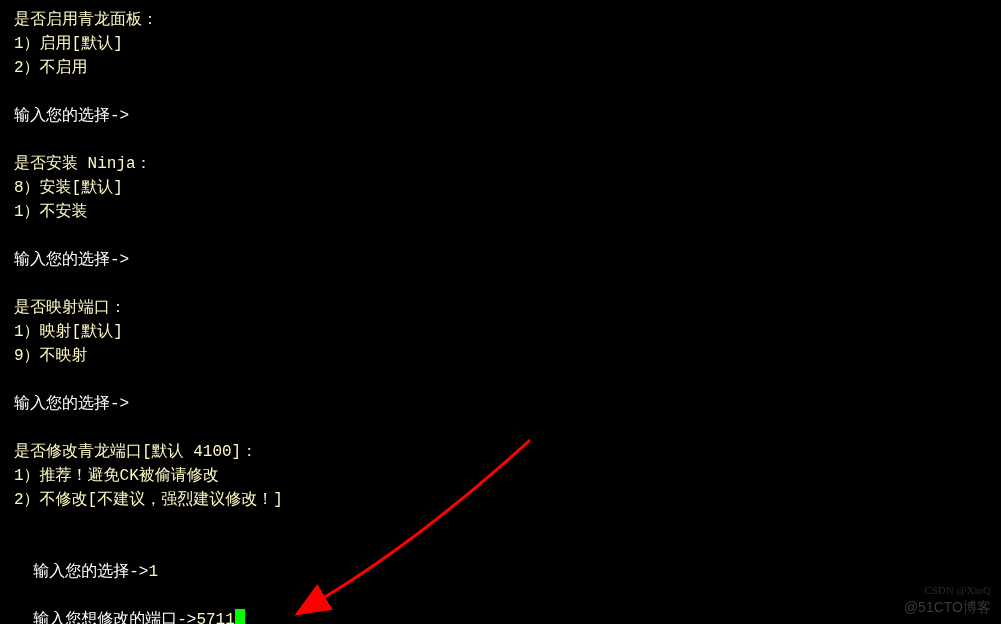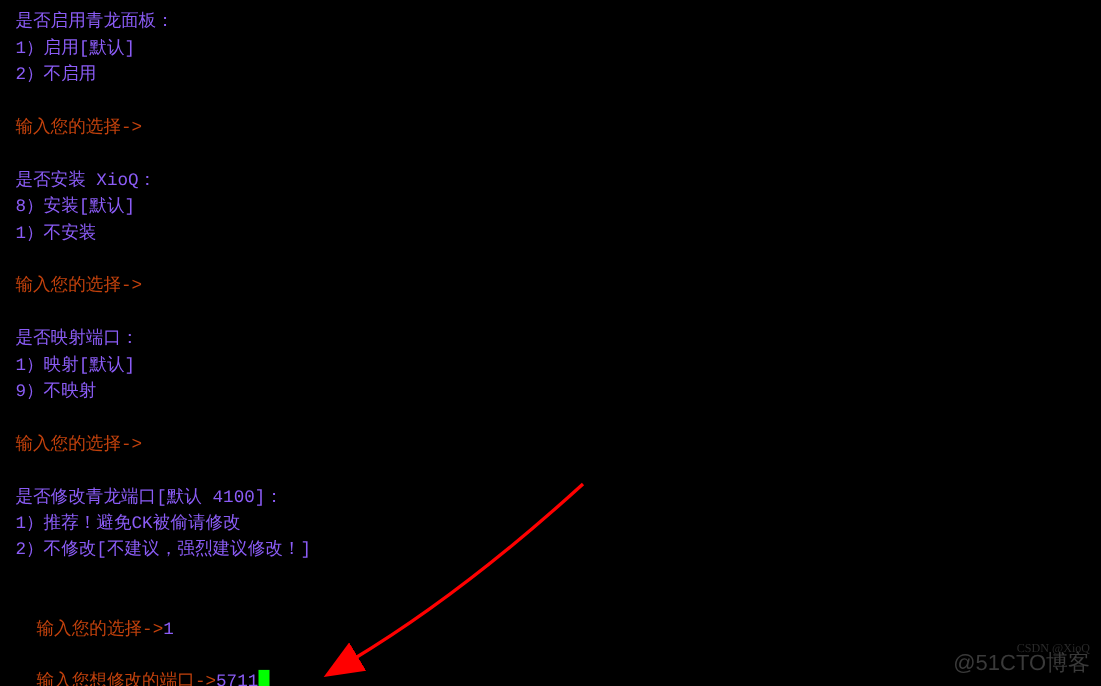--- a/index.html
+++ b/index.html
@@ -16,24 +16,24 @@
       line-height: 1.5;
       color: #ffffff;
       padding: 8px 14px;
       position: relative;
       overflow: hidden;
     }
     .terminal-line {
       white-space: pre;
     }
     .yellow {
-      color: #8b5cf6;
+      color: #fef9c3;
     }
     .cyan {
-      color: #c2410c;
+      color: #ffffff;
     }
     .green-cursor {
       display: inline-block;
       background-color: #00ff00;
       width: 10px;
       height: 18px;
       vertical-align: text-bottom;
       margin-bottom: 2px;
     }
     .blank-line {
@@ -45,21 +45,21 @@
       left: 270px;
       width: 300px;
       height: 200px;
       pointer-events: none;
     }
     .watermark {
       position: absolute;
       bottom: 6px;
       right: 10px;
       color: #3a3a3a;
-      font-size: 20px;
+      font-size: 14px;
       font-family: sans-serif;
     }
     .watermark-small {
       position: absolute;
       bottom: 26px;
       right: 10px;
       color: #2a2a2a;
       font-size: 11px;
       font-family: Liberation Serif, serif;
     }
@@ -70,21 +70,21 @@
 </head>
 <body>
 
 <div class="terminal-line yellow">是否启用青龙面板：</div>
 <div class="terminal-line yellow">1）启用[默认]</div>
 <div class="terminal-line yellow">2）不启用</div>
 <div class="blank-line"></div>
 <div class="terminal-line cyan">输入您的选择-&gt;</div>
 <div class="blank-line"></div>
 
-<div class="terminal-line yellow">是否安装 XioQ：</div>
+<div class="terminal-line yellow">是否安装 Ninja：</div>
 <div class="terminal-line yellow">8）安装[默认]</div>
 <div class="terminal-line yellow">1）不安装</div>
 <div class="blank-line"></div>
 <div class="terminal-line cyan">输入您的选择-&gt;</div>
 <div class="blank-line"></div>
 
 <div class="terminal-line yellow">是否映射端口：</div>
 <div class="terminal-line yellow">1）映射[默认]</div>
 <div class="terminal-line yellow">9）不映射</div>
 <div class="blank-line"></div>

